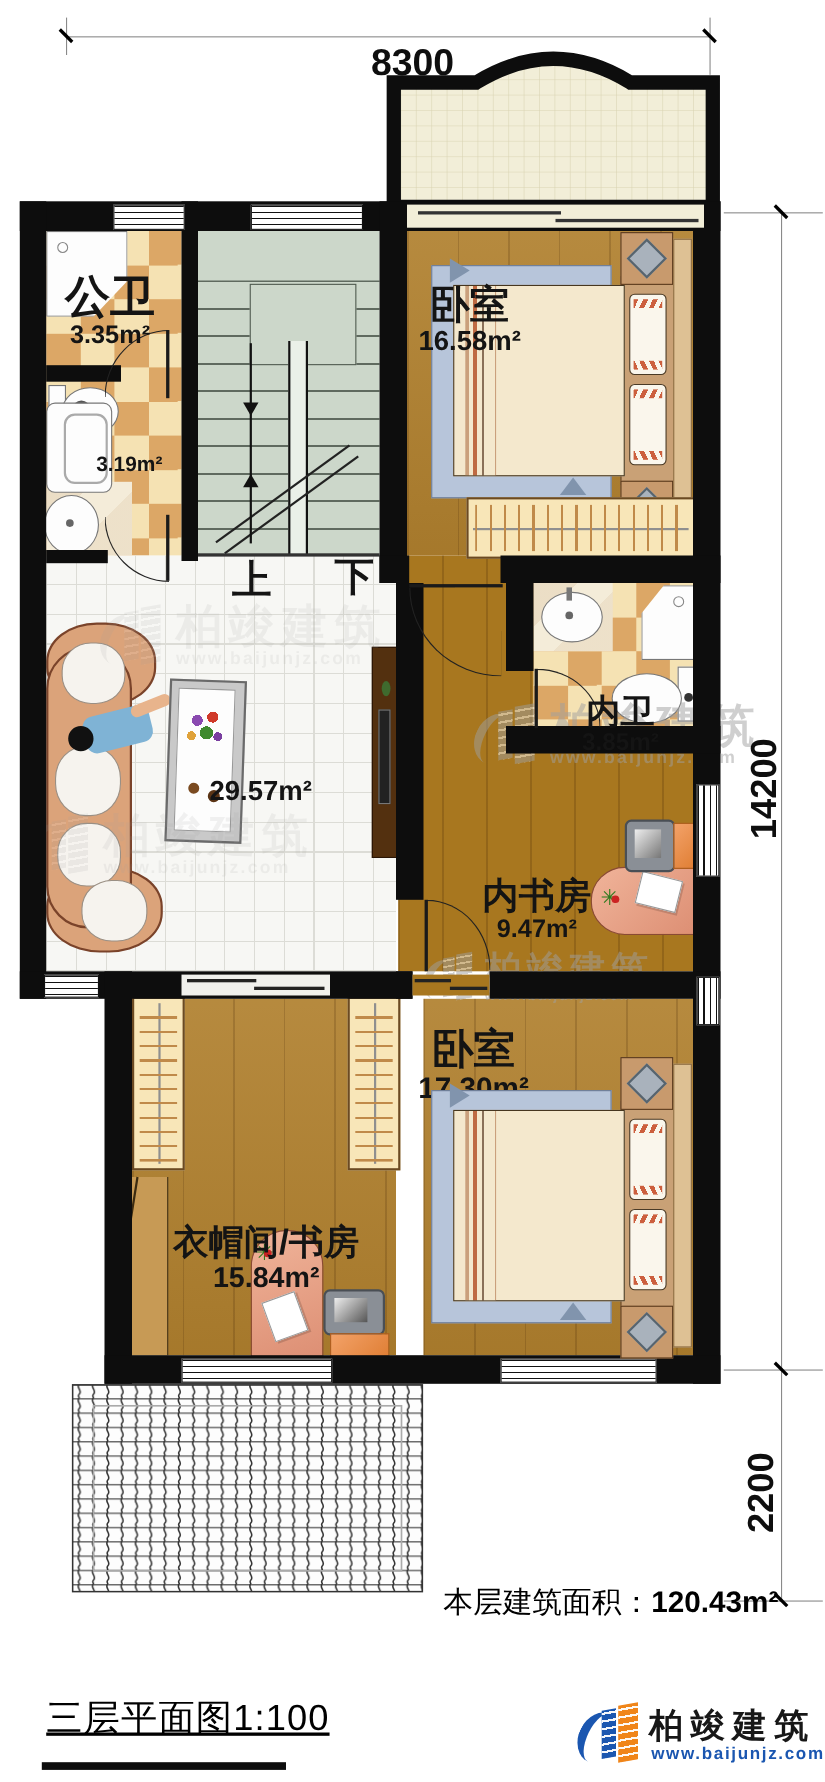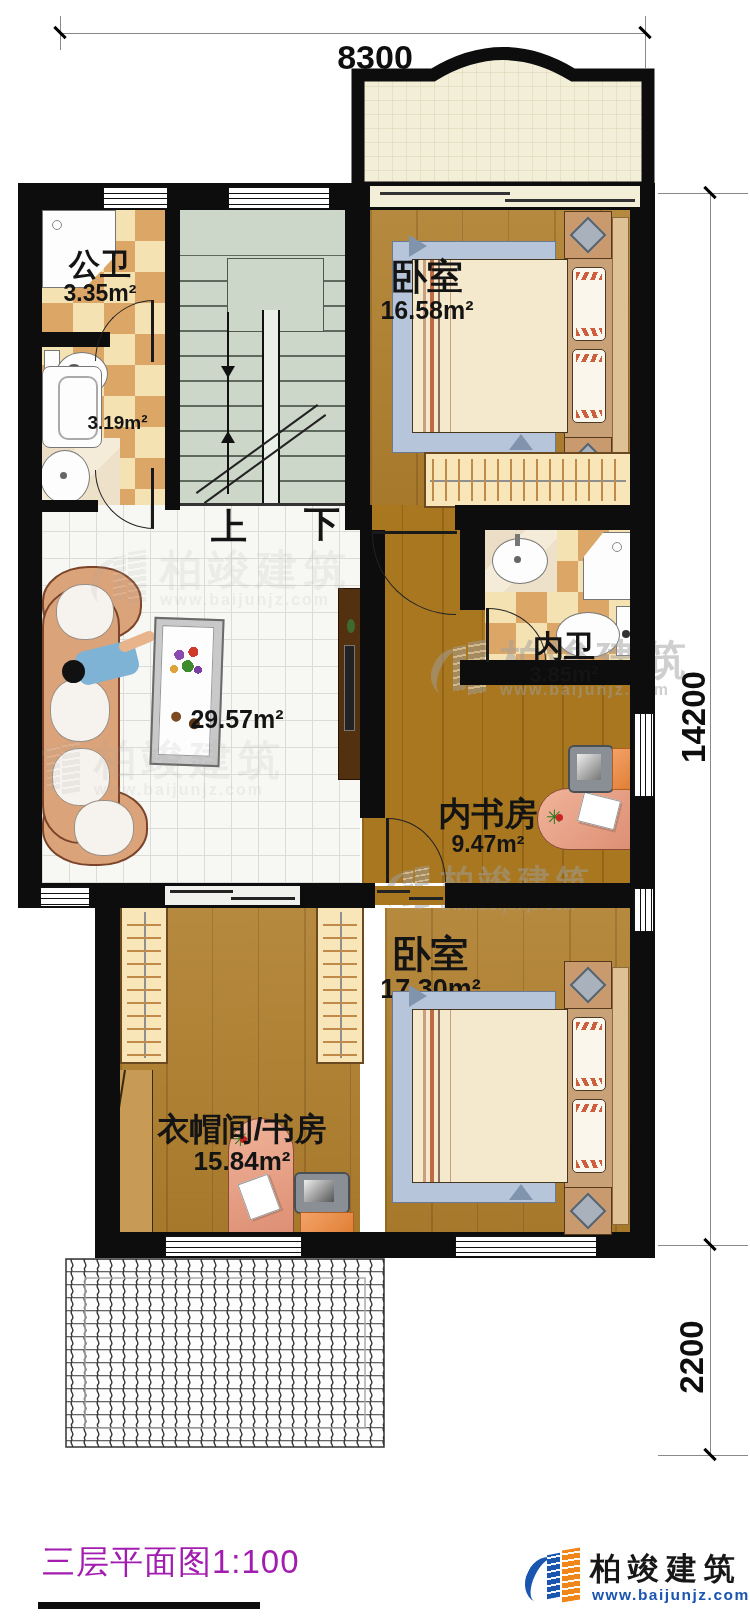--- a/index.html
+++ b/index.html
@@ -305,21 +305,21 @@
         <path d="M0 0.7 H26" stroke="#4a4a4a" stroke-width="1.1"></path>
         <path d="M7 0 C3.5 3 10.5 6.5 7 9.5 C5.5 11 7 12 7 13" stroke="#333" stroke-width="1.4" fill="none"></path>
         <path d="M20 0 C16.5 3 23.5 6.5 20 9.5 C18.5 11 20 12 20 13" stroke="#333" stroke-width="1.4" fill="none"></path>
       </pattern>
     </defs>
     <rect x="1" y="1" width="318" height="188" fill="url(#roofp)" stroke="#333" stroke-width="1.5"></rect>
     <rect x="20" y="20" width="280" height="150" fill="none" stroke="#aaa" stroke-width="1.5"></rect>
   </svg>
 
   <div class="lbl" style="left:45px;top:248px;width:110px;">
-    <span class="nm" style="font-size:31px;">公卫</span>
+    <span class="nm" style="font-size:41px;">公卫</span>
     <span class="ar" style="font-size:23px;">3.35m²</span>
   </div>
   <div class="lbl" style="left:70px;top:413px;width:95px;font-size:19px;">3.19m²</div>
   <div class="lbl" style="left:368px;top:258px;width:118px;">
     <span class="nm" style="font-size:36px;">卧室</span>
     <span class="ar" style="font-size:25px;">16.58m²</span>
   </div>
   <div class="lbl" style="left:508px;top:582px;width:112px;margin-top:48px;">
     <span class="nm" style="font-size:31px;">内卫</span>
     <span class="ar" style="font-size:22px;">3.85m²</span>
@@ -354,21 +354,24 @@
   <div class="dline" style="left:710px;top:193px;width:1px;height:1262px;"></div>
   <div class="dline" style="left:658px;top:193px;width:90px;height:1px;"></div>
   <div class="dline" style="left:658px;top:1245px;width:90px;height:1px;"></div>
   <div class="dline" style="left:658px;top:1455px;width:90px;height:1px;"></div>
   <div class="tick" style="left:702px;top:191px;"></div>
   <div class="tick" style="left:702px;top:1243px;"></div>
   <div class="tick" style="left:702px;top:1453px;"></div>
   <div class="dimtxt" style="left:632px;top:700px;width:120px;height:34px;font-size:33px;transform:rotate(-90deg);">14200</div>
   <div class="dimtxt" style="left:630px;top:1340px;width:120px;height:34px;font-size:33px;transform:rotate(-90deg);">2200</div>
 
-  <div class="a" style="left:42px;top:1540px;width:320px;font-size:33px;color:#a21caf;letter-spacing:1px;white-space:nowrap;">三层平面图1:100</div>
+  <div class="a" style="left:403px;top:1438px;width:330px;font-size:27px;color:#000;white-space:nowrap;">
+    <span>本层建筑面积：</span><span style="font-weight:bold;">120.43m²</span>
+  </div>
+  <div class="a" style="left:42px;top:1540px;width:320px;font-size:33px;color:#000000;letter-spacing:1px;white-space:nowrap;text-decoration:underline;">三层平面图1:100</div>
   <div class="a" style="left:38px;top:1602px;width:222px;height:7px;background:#0d0d0d;"></div>
   <div class="a" style="left:526px;top:1546px;width:210px;height:70px;">
     <div class="icn color" style="position:absolute;left:0;top:0;">
         <div class="c"></div>
         <div class="b2"></div>
         <div class="b"></div>
       </div>
     <div class="a" style="left:64px;top:2px;font-size:31px;font-weight:bold;color:#171717;letter-spacing:7px;white-space:nowrap;">柏竣建筑</div>
     <div class="a" style="left:66px;top:40px;font-size:15.5px;font-weight:bold;color:#1a56b0;letter-spacing:1.5px;white-space:nowrap;">www.baijunjz.com</div>
   </div>

